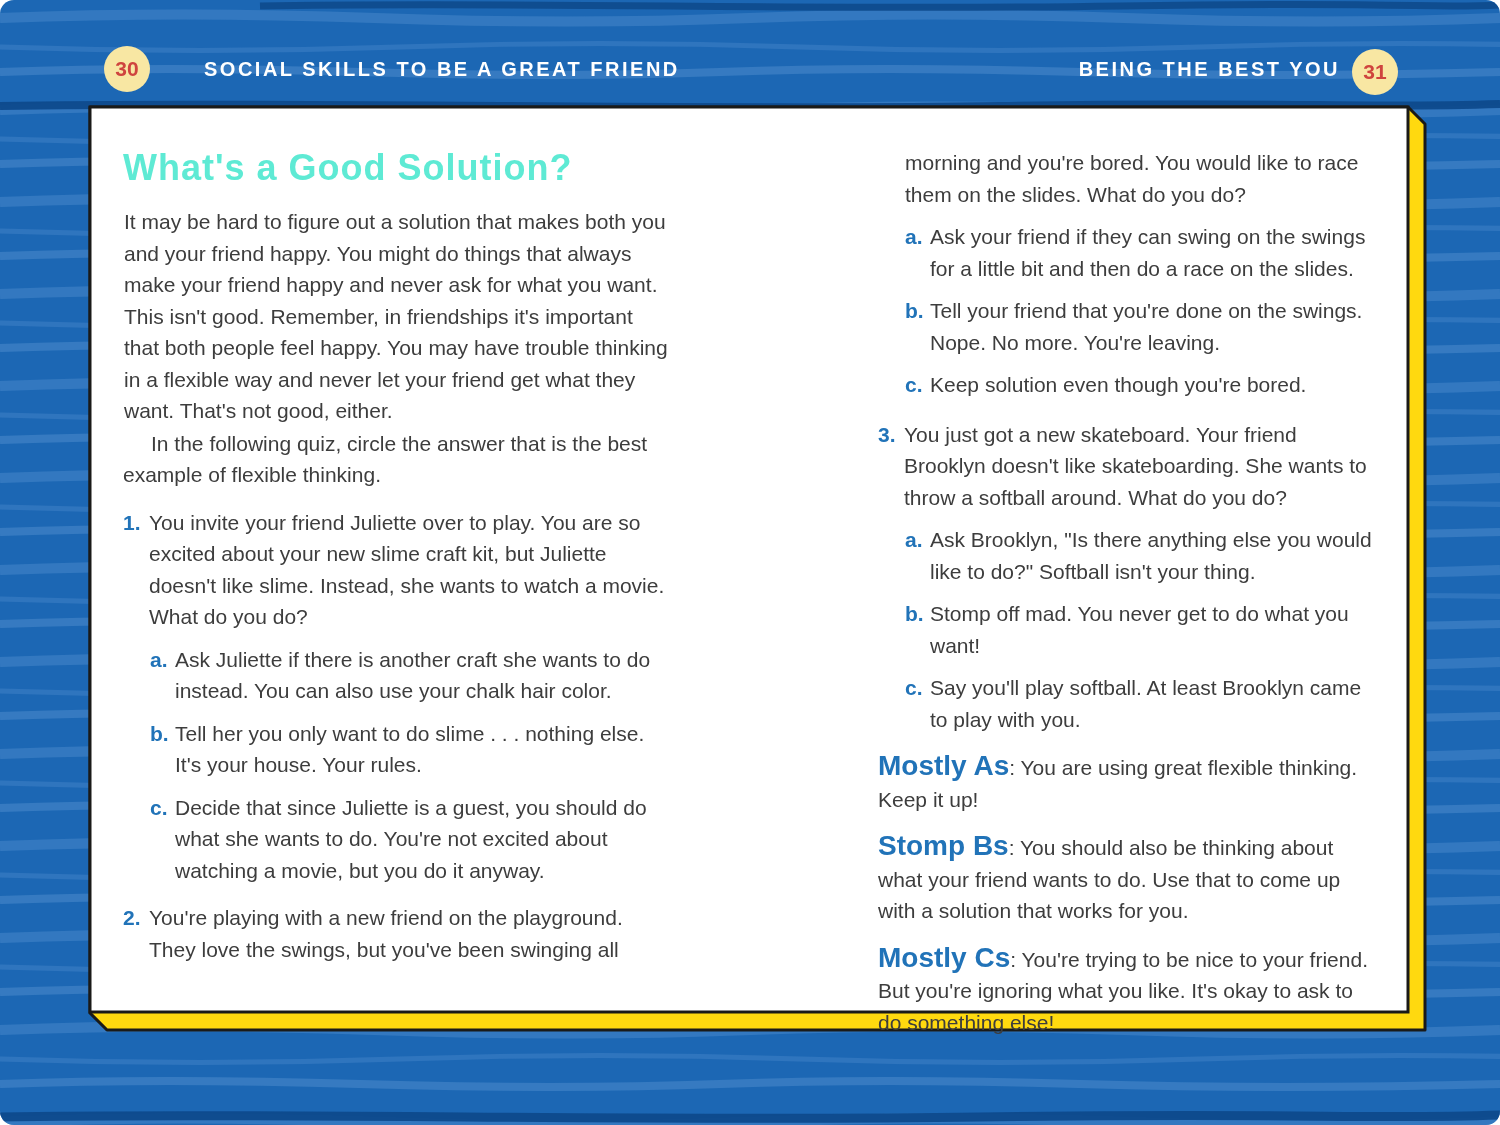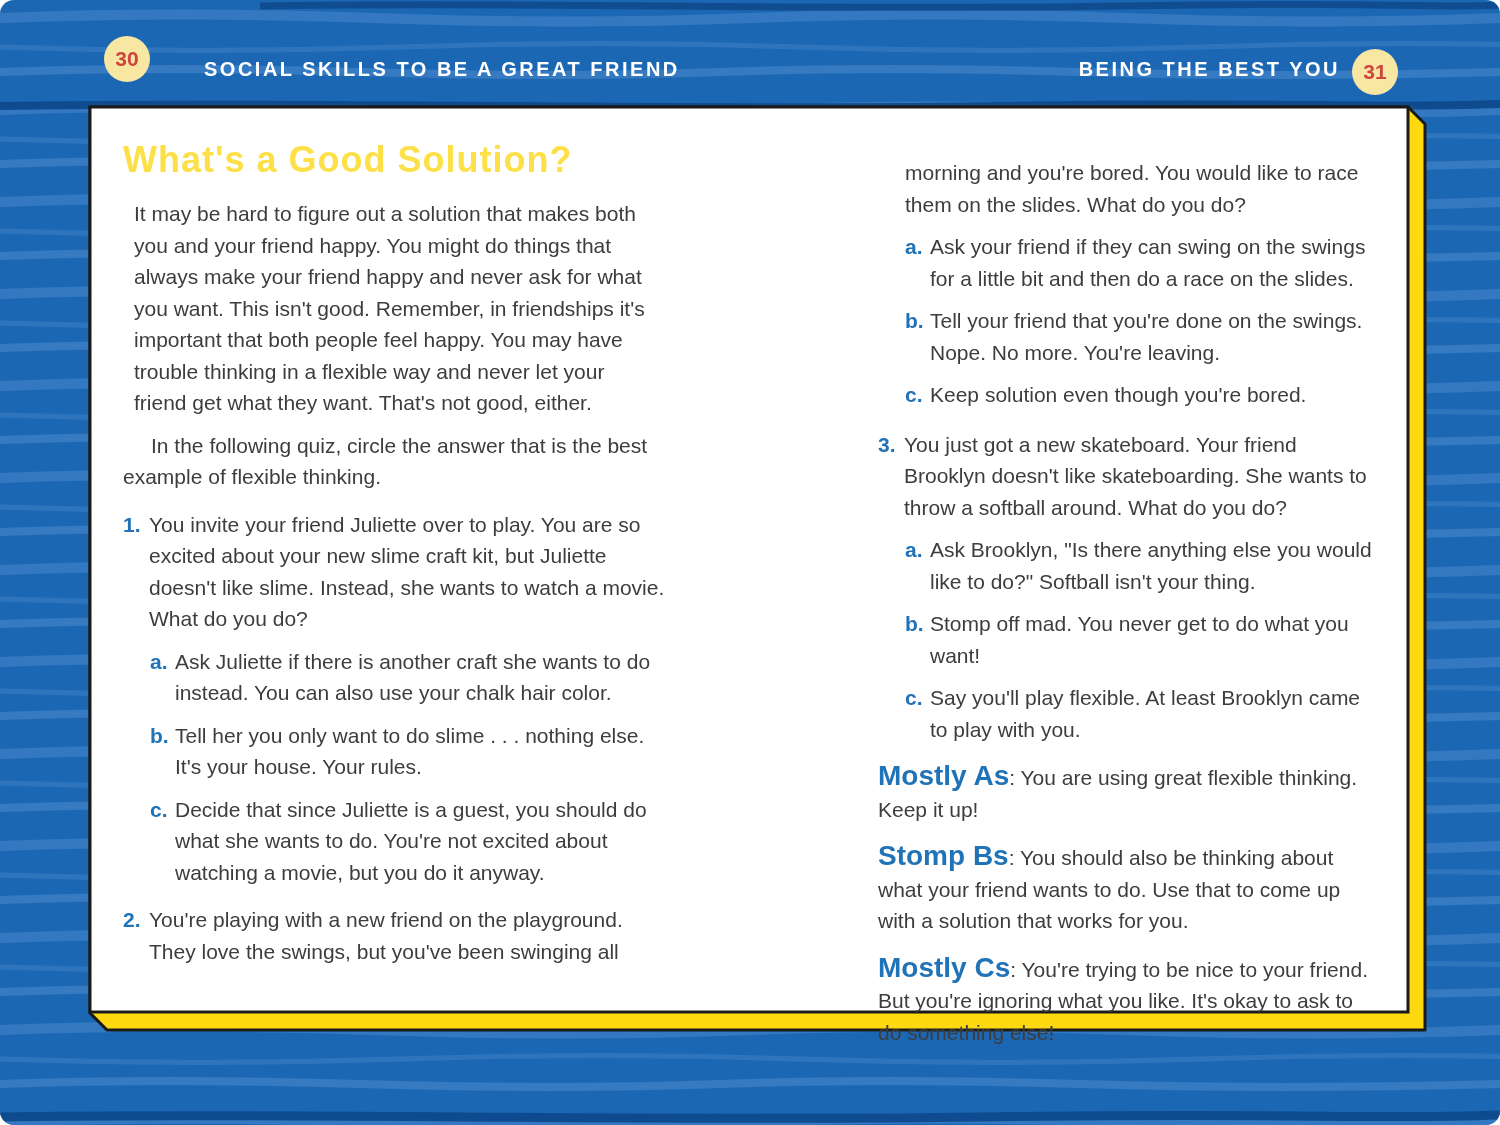--- a/index.html
+++ b/index.html
@@ -12,43 +12,43 @@
     font-family:"Liberation Sans", sans-serif;
   }
   #wave-bg{position:absolute;left:0;top:0;width:1500px;height:1125px;}
 
   
   .page-badge{
     position:absolute;width:46px;height:46px;border-radius:50%;
     background:#f8e7a3;display:flex;align-items:center;justify-content:center;
     font-weight:bold;font-size:21px;color:#cf443e;
   }
-  #badge-left{left:104px;top:36px;align-items:center;}
+  #badge-left{left:104px;top:46px;align-items:center;}
   #badge-right{left:1352px;top:49px;}
   .running-head{
     position:absolute;top:58px;color:#ffffff;font-weight:bold;
     font-size:20px;letter-spacing:2.5px;white-space:nowrap;margin-left:44px;
   }
   #head-left{left:160px;}
   #head-right{right:160px;}
 
   
   #card-wrap{position:absolute;left:88px;top:105px;width:1341px;height:928px;}
   #card-svg{position:absolute;left:0;top:0;}
 
   
   .col{position:absolute;color:#3d3d3d;font-size:21px;line-height:31.5px;}
   #col-left{left:123px;top:132px;width:548px;}
   #col-right{left:878px;top:146px;width:502px;}
 
   #page-title{
-    color:#fde047;font-size:36px;font-weight:bold;letter-spacing:1px;
-    margin:8px 0 18px 0;line-height:40px;
+    color:#5eead4;font-size:36px;font-weight:bold;letter-spacing:1px;
+    margin:16px 0 18px 0;line-height:40px;
   }
-  .para{margin:11px;}
+  .para{margin:1px;}
   .indented{text-indent:28px;margin:0;}
 
   .question{display:flex;margin-top:16px;}
   .q-num{color:#2173b8;font-weight:bold;flex:0 0 26px;}
   .q-body{flex:1;}
   .option{display:flex;margin-top:11px;margin-left:27px;}
   .opt-letter{color:#2173b8;font-weight:bold;flex:0 0 25px;}
   .opt-body{flex:1;}
   .continuation{margin-left:27px;}
 
@@ -144,21 +144,21 @@
     <div class="option">
       <span class="opt-letter">a.</span>
       <span class="opt-body">Ask Brooklyn, "Is there anything else you would like to do?" Softball isn't your thing.</span>
     </div>
     <div class="option">
       <span class="opt-letter">b.</span>
       <span class="opt-body">Stomp off mad. You never get to do what you want!</span>
     </div>
     <div class="option">
       <span class="opt-letter">c.</span>
-      <span class="opt-body">Say you'll play flexible. At least Brooklyn came to play with you.</span>
+      <span class="opt-body">Say you'll play softball. At least Brooklyn came to play with you.</span>
     </div>
 
     <p class="result">
       <span class="result-label">Mostly As</span><span>: You are using great flexible thinking. Keep it up!</span>
     </p>
     <p class="result">
       <span class="result-label">Stomp Bs</span><span>: You should also be thinking about what your friend wants to do. Use that to come up with a solution that works for you.</span>
     </p>
     <p class="result">
       <span class="result-label">Mostly Cs</span><span>: You're trying to be nice to your friend. But you're ignoring what you like. It's okay to ask to do something else!</span>

